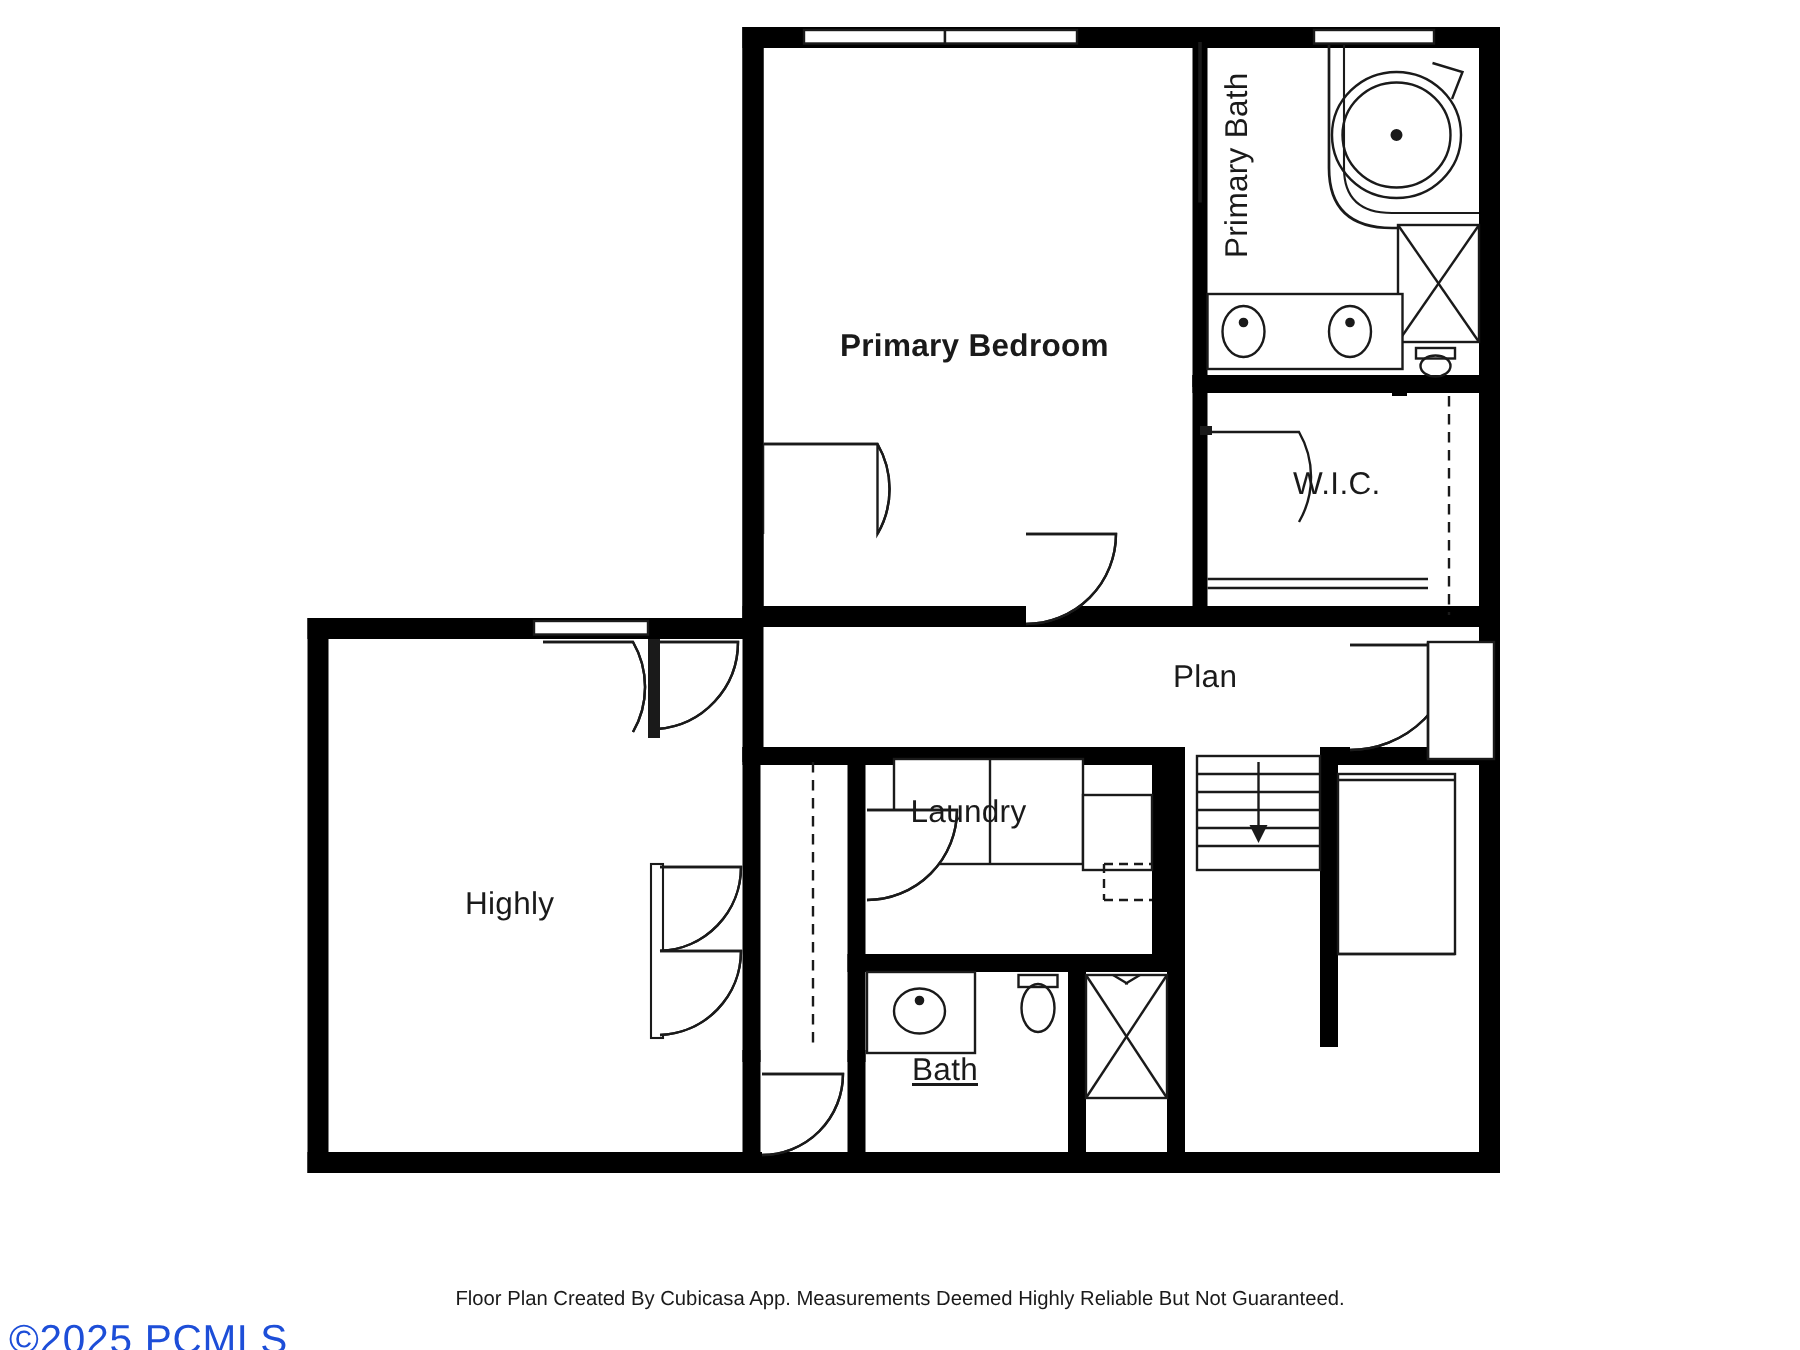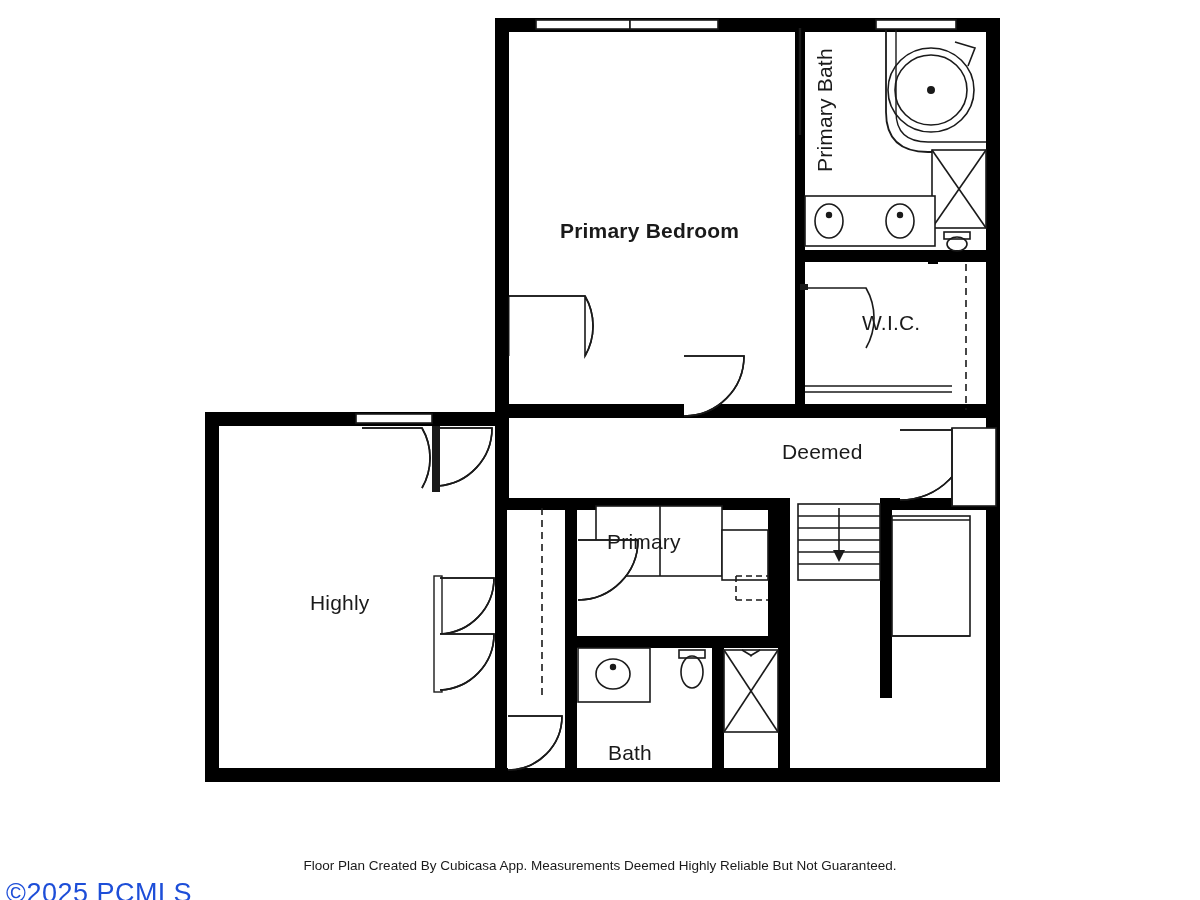--- a/index.html
+++ b/index.html
@@ -36,21 +36,21 @@
   #label-primary-bedroom { left: 560px; top: 219px; font-weight: bold; }
   #label-primary-bath {
     left: 770px; top: 105px;
     width: 110px; text-align: center;
     transform: rotate(-90deg);
   }
   #label-wic { left: 840px; top: 311px; margin-left: 22px; }
   #label-entry { left: 782px; top: 440px; }
   #label-laundry { left: 607px; top: 530px; }
   #label-bedroom { left: 310px; top: 591px; }
-  #label-bath { left: 608px; top: 741px; }
+  #label-bath { left: 608px; top: 702px; text-decoration: underline; }
 
   #watermark {
     position: absolute;
     left: 6px;
     top: 840px;
     font-family: Liberation Sans, sans-serif;
     font-size: 27px;
     color: #1d4ed8;
     letter-spacing: 0.5px;
     margin-top: 38px;
@@ -234,19 +234,19 @@
 
       <path d="M 508 716 L 562 716 A 54 54 0 0 1 508 770" fill="#ffffff"></path>
       <path d="M 508 716 L 562 716 A 54 54 0 0 1 508 770"></path>
     </g>
   </g>
 </svg>
 
 <div class="room-label" id="label-primary-bedroom">Primary Bedroom</div>
 <div class="room-label vertical" id="label-primary-bath">Primary Bath</div>
 <div class="room-label" id="label-wic">W.I.C.</div>
-<div class="room-label" id="label-entry">Deemed</div>
-<div class="room-label" id="label-laundry">Primary</div>
+<div class="room-label" id="label-entry">Plan</div>
+<div class="room-label" id="label-laundry">Laundry</div>
 <div class="room-label" id="label-bedroom">Highly</div>
 <div class="room-label" id="label-bath">Bath</div>
 
 <div id="watermark">©2025 PCMLS</div>
 <div id="disclaimer">Floor Plan Created By Cubicasa App. Measurements Deemed Highly Reliable But Not Guaranteed.</div>
 
 </body></html>

